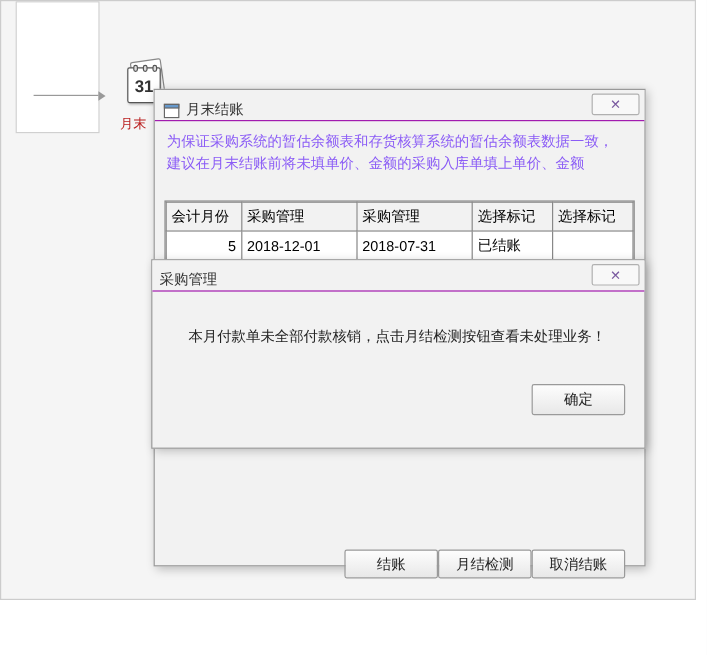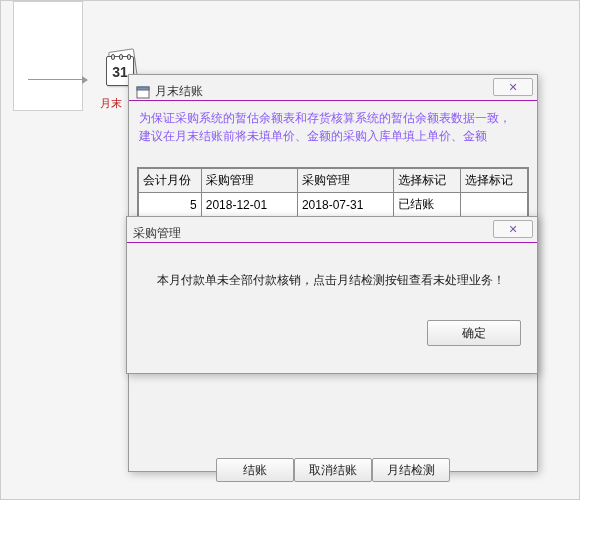--- a/index.html
+++ b/index.html
@@ -171,21 +171,21 @@
       overflow: hidden;
       white-space: nowrap;
     }
     th {
       background: #f2f2f2;
       font-weight: normal;
     }
     td.right { text-align: right; }
     .button-row {
       display: flex;
-      justify-content: center;
+      justify-content: flex-end;
       padding: 0 16px;
       margin-top: 216px;
     }
     .btn {
       width: 78px;
       height: 24px;
       background: linear-gradient(#fdfdfd, #e8e8e8);
       border: 1px solid #9a9a9a;
       border-radius: 2px;
       cursor: pointer;
@@ -206,21 +206,21 @@
       text-align: center;
       line-height: 1.6;
     }
     .modal-footer {
       display: flex;
       justify-content: flex-end;
       padding: 0 16px 10px 0;
       margin-top: 20px;
     }
     .modal-footer .btn {
-      width: 94px;
+      width: 78px;
       height: 26px;
     }
     .blur-row td {
       color: transparent;
       text-shadow: 0 0 6px rgba(40,80,180,0.9);
     }
   </style>
 </head>
 <body>
 
@@ -291,22 +291,22 @@
             <td>0000-00-00</td>
             <td>未结账</td>
             <td>选</td>
         </tr>
       </tbody>
     </table>
   </div>
 
   <div class="button-row">
     <button class="btn">结账</button>
+    <button class="btn">月结检测</button>
     <button class="btn">取消结账</button>
-    <button class="btn">月结检测</button>
   </div>
 </div>
 
 <div class="window modal-window">
   <div class="titlebar">
     <span class="title-text">采购管理</span>
     <div class="close-btn">
       <span class="x">✕</span>
     </div>
   </div>

